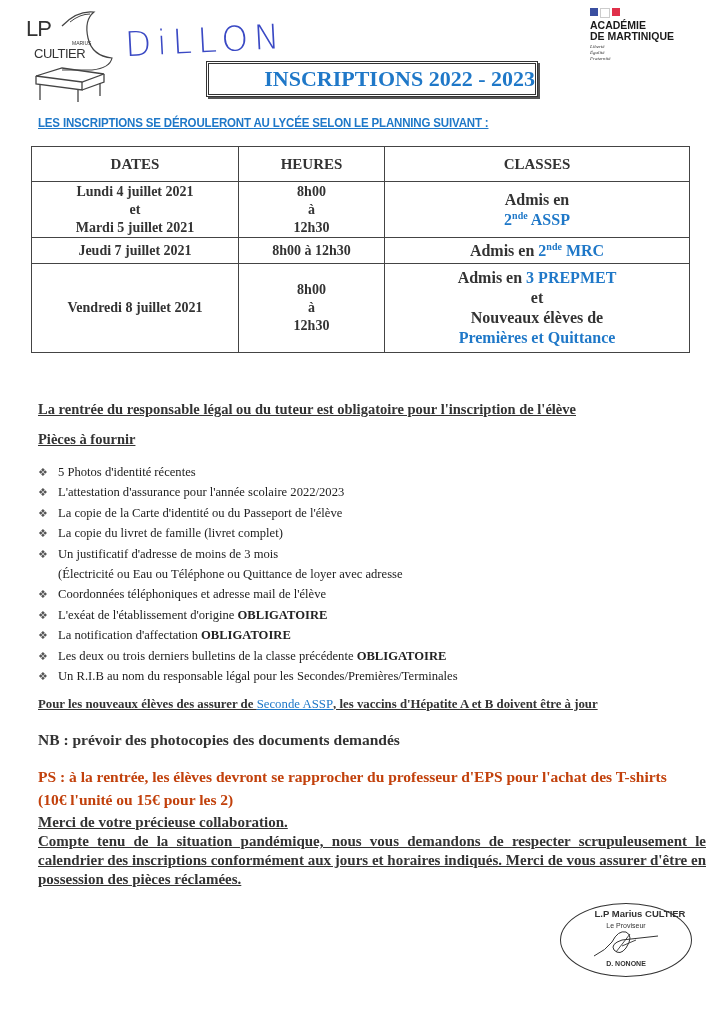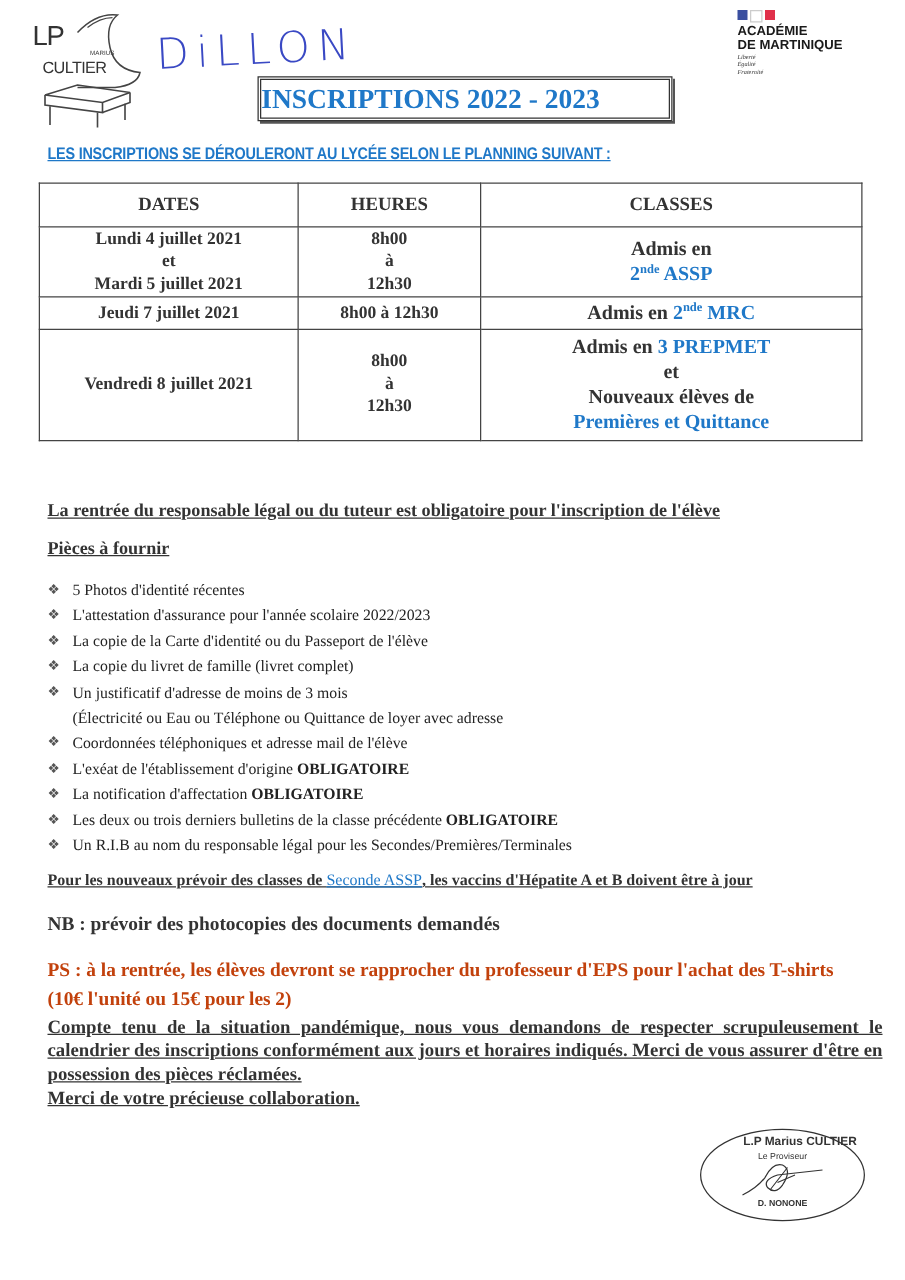--- a/index.html
+++ b/index.html
@@ -22,21 +22,21 @@
   #academy { left: 590px; top: 8px; width: 110px; }
   #academy .flag { display: flex; gap: 2px; margin-bottom: 2px; }
   #academy .flag span { width: 8px; height: 8px; display: inline-block; }
   #academy .name { font-family: Liberation Sans, sans-serif; font-weight: bold; font-size: 10.5px; line-height: 11px; color: #1a1a1a; }
   #academy .motto { font-family: "Liberation Serif", serif; font-style: italic; font-size: 5px; line-height: 6px; color: #333; margin-top: 2px; }
 
   
   #title-box {
     left: 206px; top: 61px; width: 326px; height: 30px;
     border: 3px double #333; box-shadow: 2px 2px 0 #555;
-    display: flex; align-items: center; justify-content: flex-start;
+    display: flex; align-items: center; justify-content: flex-end;
   }
   #title-box span { font-family: "Liberation Serif", serif; font-weight: bold; font-size: 22px; color: #1f78c8; }
 
   #planning-heading {
     left: 38px; top: 115px; font-family: "Liberation Sans", sans-serif; font-size: 13.4px; font-weight: bold;
     color: #1f78c8; text-decoration: underline; letter-spacing: -0.2px; transform: scaleX(0.86); transform-origin: left;
   }
 
   
   #schedule-table {
@@ -217,28 +217,28 @@
   <li>
       <span class="bullet">❖</span>
       <span style="white-space:pre"><span>Les deux ou trois derniers bulletins de la classe précédente </span><b>OBLIGATOIRE</b></span>
     </li>
   <li>
       <span class="bullet">❖</span>
       <span>Un R.I.B au nom du responsable légal pour les Secondes/Premières/Terminales</span>
     </li>
 </ul>
 
-<div id="vaccines" class="abs ul-bold" style="white-space:pre"><span>Pour les nouveaux prévoir des classes de </span><span class="blue">Seconde ASSP</span><span>, les vaccins d'Hépatite A et B doivent être à jour</span></div>
+<div id="vaccines" class="abs ul-bold" style="white-space:pre"><span>Pour les nouveaux élèves des assurer de </span><span class="blue">Seconde ASSP</span><span>, les vaccins d'Hépatite A et B doivent être à jour</span></div>
 
 <div id="nb" class="abs">NB : prévoir des photocopies des documents demandés</div>
 <div id="ps" class="abs">PS : à la rentrée, les élèves devront se rapprocher du professeur d'EPS pour l'achat des T-shirts (10€ l'unité ou 15€ pour les 2)</div>
 
 <div id="pandemic" class="abs ul-bold">
+  <div>Merci de votre précieuse collaboration.</div>
   <div>Compte tenu de la situation pandémique, nous vous demandons de respecter scrupuleusement le calendrier des inscriptions conformément aux jours et horaires indiqués. Merci de vous assurer d'être en possession des pièces réclamées.</div>
-  <div>Merci de votre précieuse collaboration.</div>
 </div>
 
 <div id="stamp" class="abs">
   <div class="top">L.P Marius CULTIER</div>
   <div class="role">Le Proviseur</div>
   <svg width="80" height="34" viewBox="0 0 80 34">
     <path d="M8 30 Q20 24 26 16 Q32 4 40 6 Q48 10 40 22 Q34 30 28 24 Q24 18 36 14 L72 10" fill="none" stroke="#333" stroke-width="1"></path>
     <path d="M30 26 L44 8 M36 20 L50 14" fill="none" stroke="#333" stroke-width="0.9"></path>
   </svg>
   <div class="name">D. NONONE</div>

